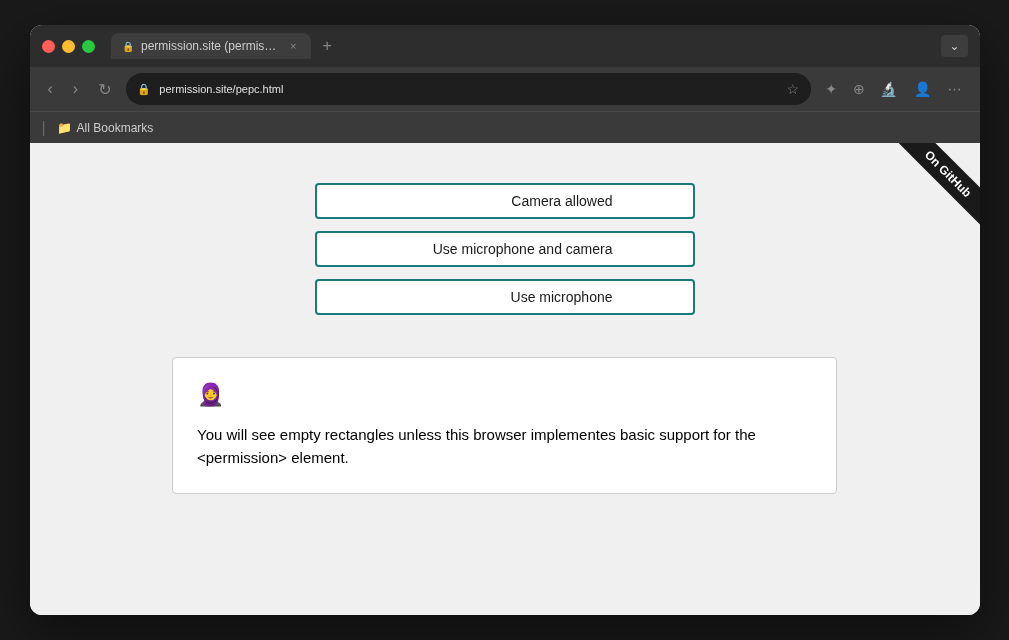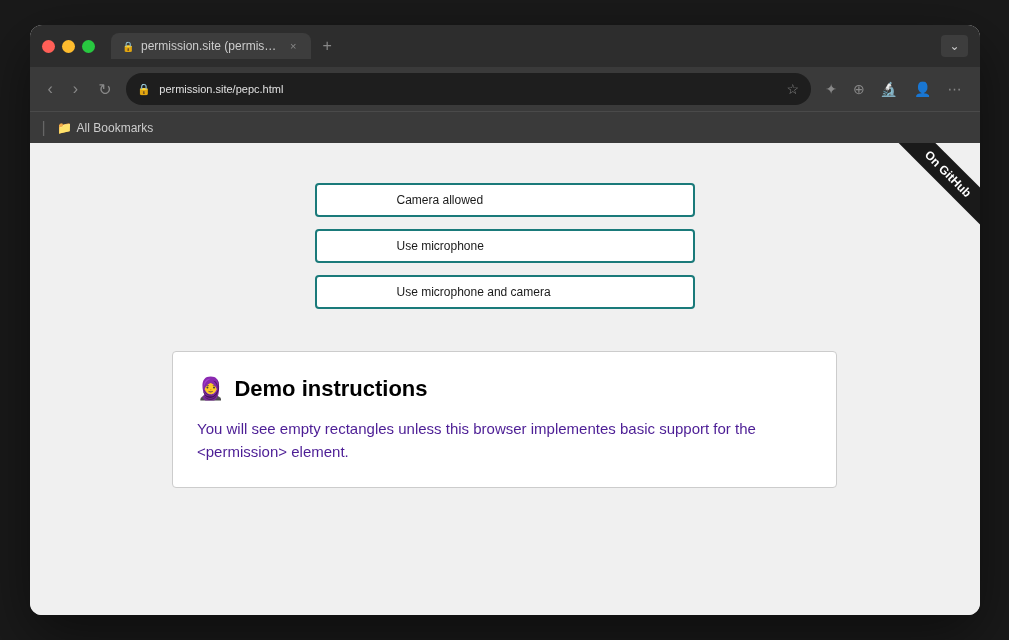--- a/index.html
+++ b/index.html
@@ -247,26 +247,26 @@
       gap: 0;
       width: 100%;
       max-width: 700px;
     }
 
     .permission-btn {
       border: 2px solid #1a7a7a;
       background: white;
       border-radius: 4px;
       padding: 8px 80px;
-      font-size: 12px;
+      font-size: 14px;
       color: #1a1a1a;
       cursor: pointer;
       margin-bottom: 12px;
       min-width: 380px;
-      text-align: left;
+      text-align: right;
     }
 
     .demo-box {
       border: 1px solid #ccc;
       background: white;
       border-radius: 4px;
       padding: 24px;
       margin-top: 30px;
       width: 840px;
       max-width: 95%;
@@ -280,21 +280,21 @@
       align-items: center;
       gap: 10px;
     }
 
     .demo-emoji {
       font-size: 22px;
     }
 
     .demo-text {
       font-size: 15px;
-      color: #4c1d95;
+      color: #000000;
       line-height: 1.5;
     }
   </style>
 </head>
 <body>
 
 <div class="browser-window">
 
   <div class="title-bar">
     <div class="traffic-lights">
@@ -343,27 +343,26 @@
 
   <div class="page-content">
 
     <div class="github-ribbon">
       <div class="github-ribbon-inner">On GitHub</div>
     </div>
 
     <div class="main-content">
 
       <button class="permission-btn">Camera allowed</button>
+      <button class="permission-btn">Use microphone and camera</button>
       <button class="permission-btn">Use microphone</button>
-      <button class="permission-btn">Use microphone and camera</button>
 
       <div class="demo-box">
         <div class="demo-title">
           <span class="demo-emoji">🧕</span>
-          <span>Demo instructions</span>
         </div>
         <p class="demo-text">
           <span>You will see empty rectangles unless this browser implementes basic support for the</span>
           <br>
           <span>&lt;permission&gt; element.</span>
         </p>
       </div>
     </div>
   </div>
 </div>

